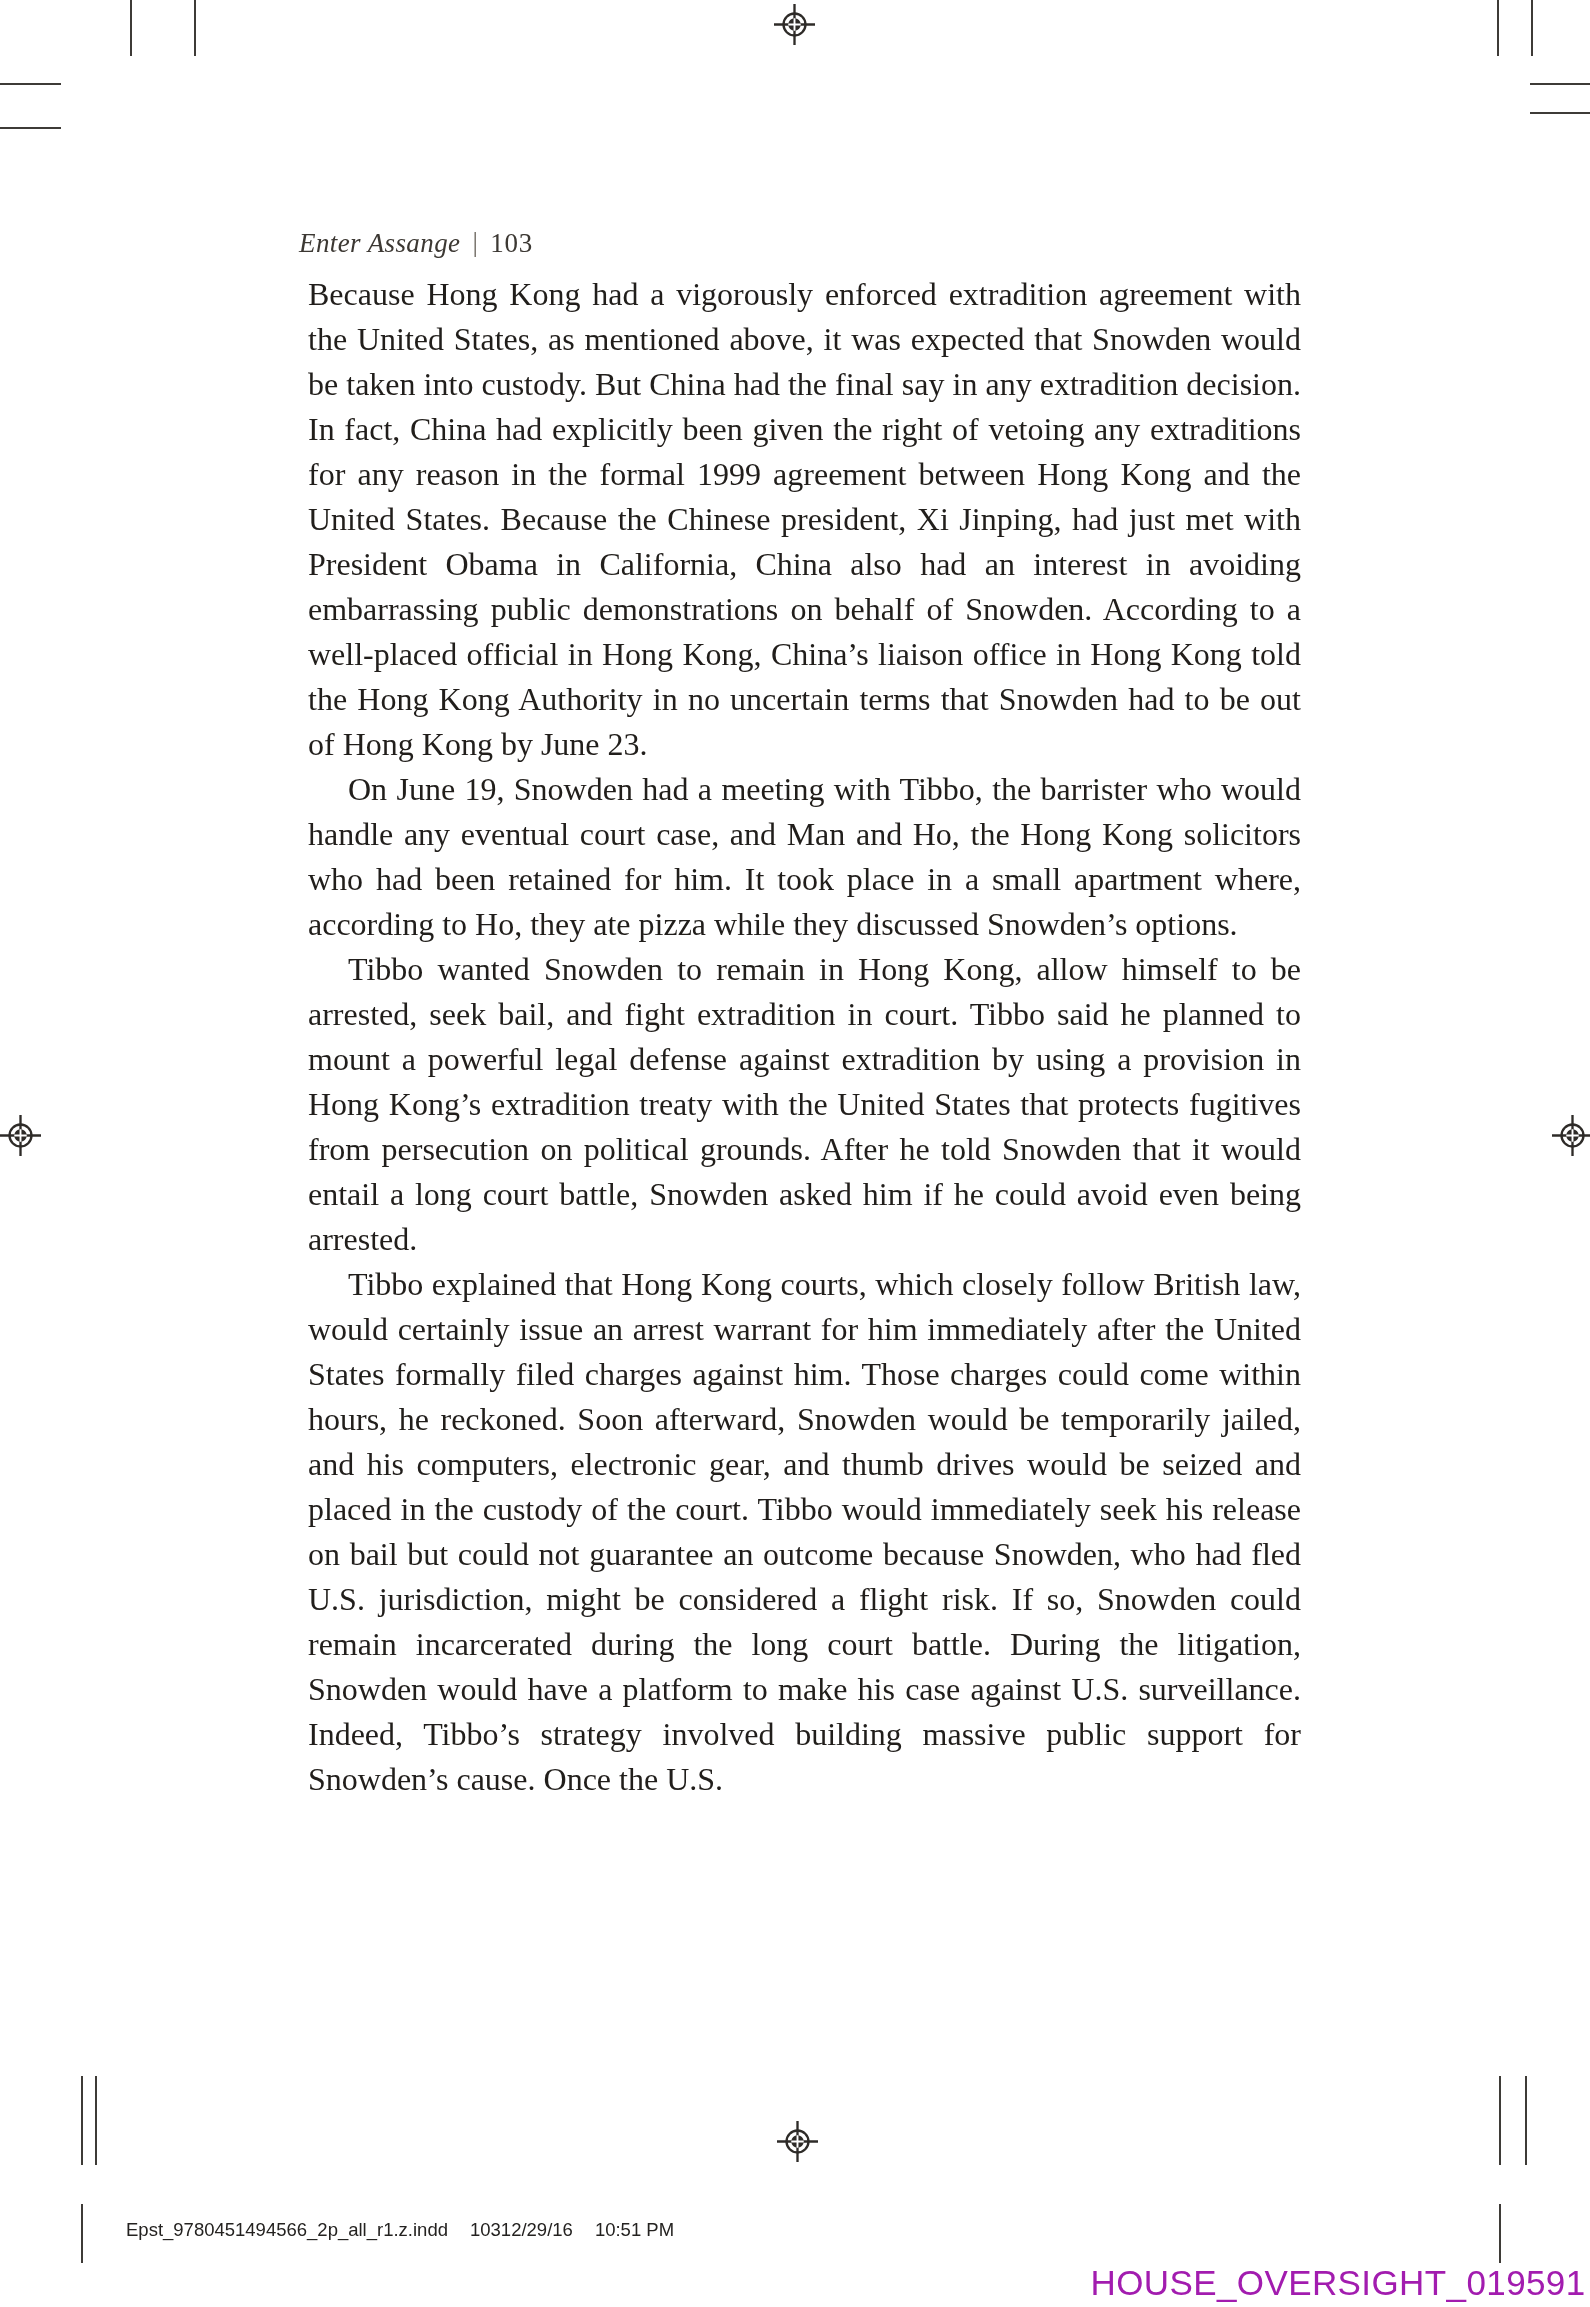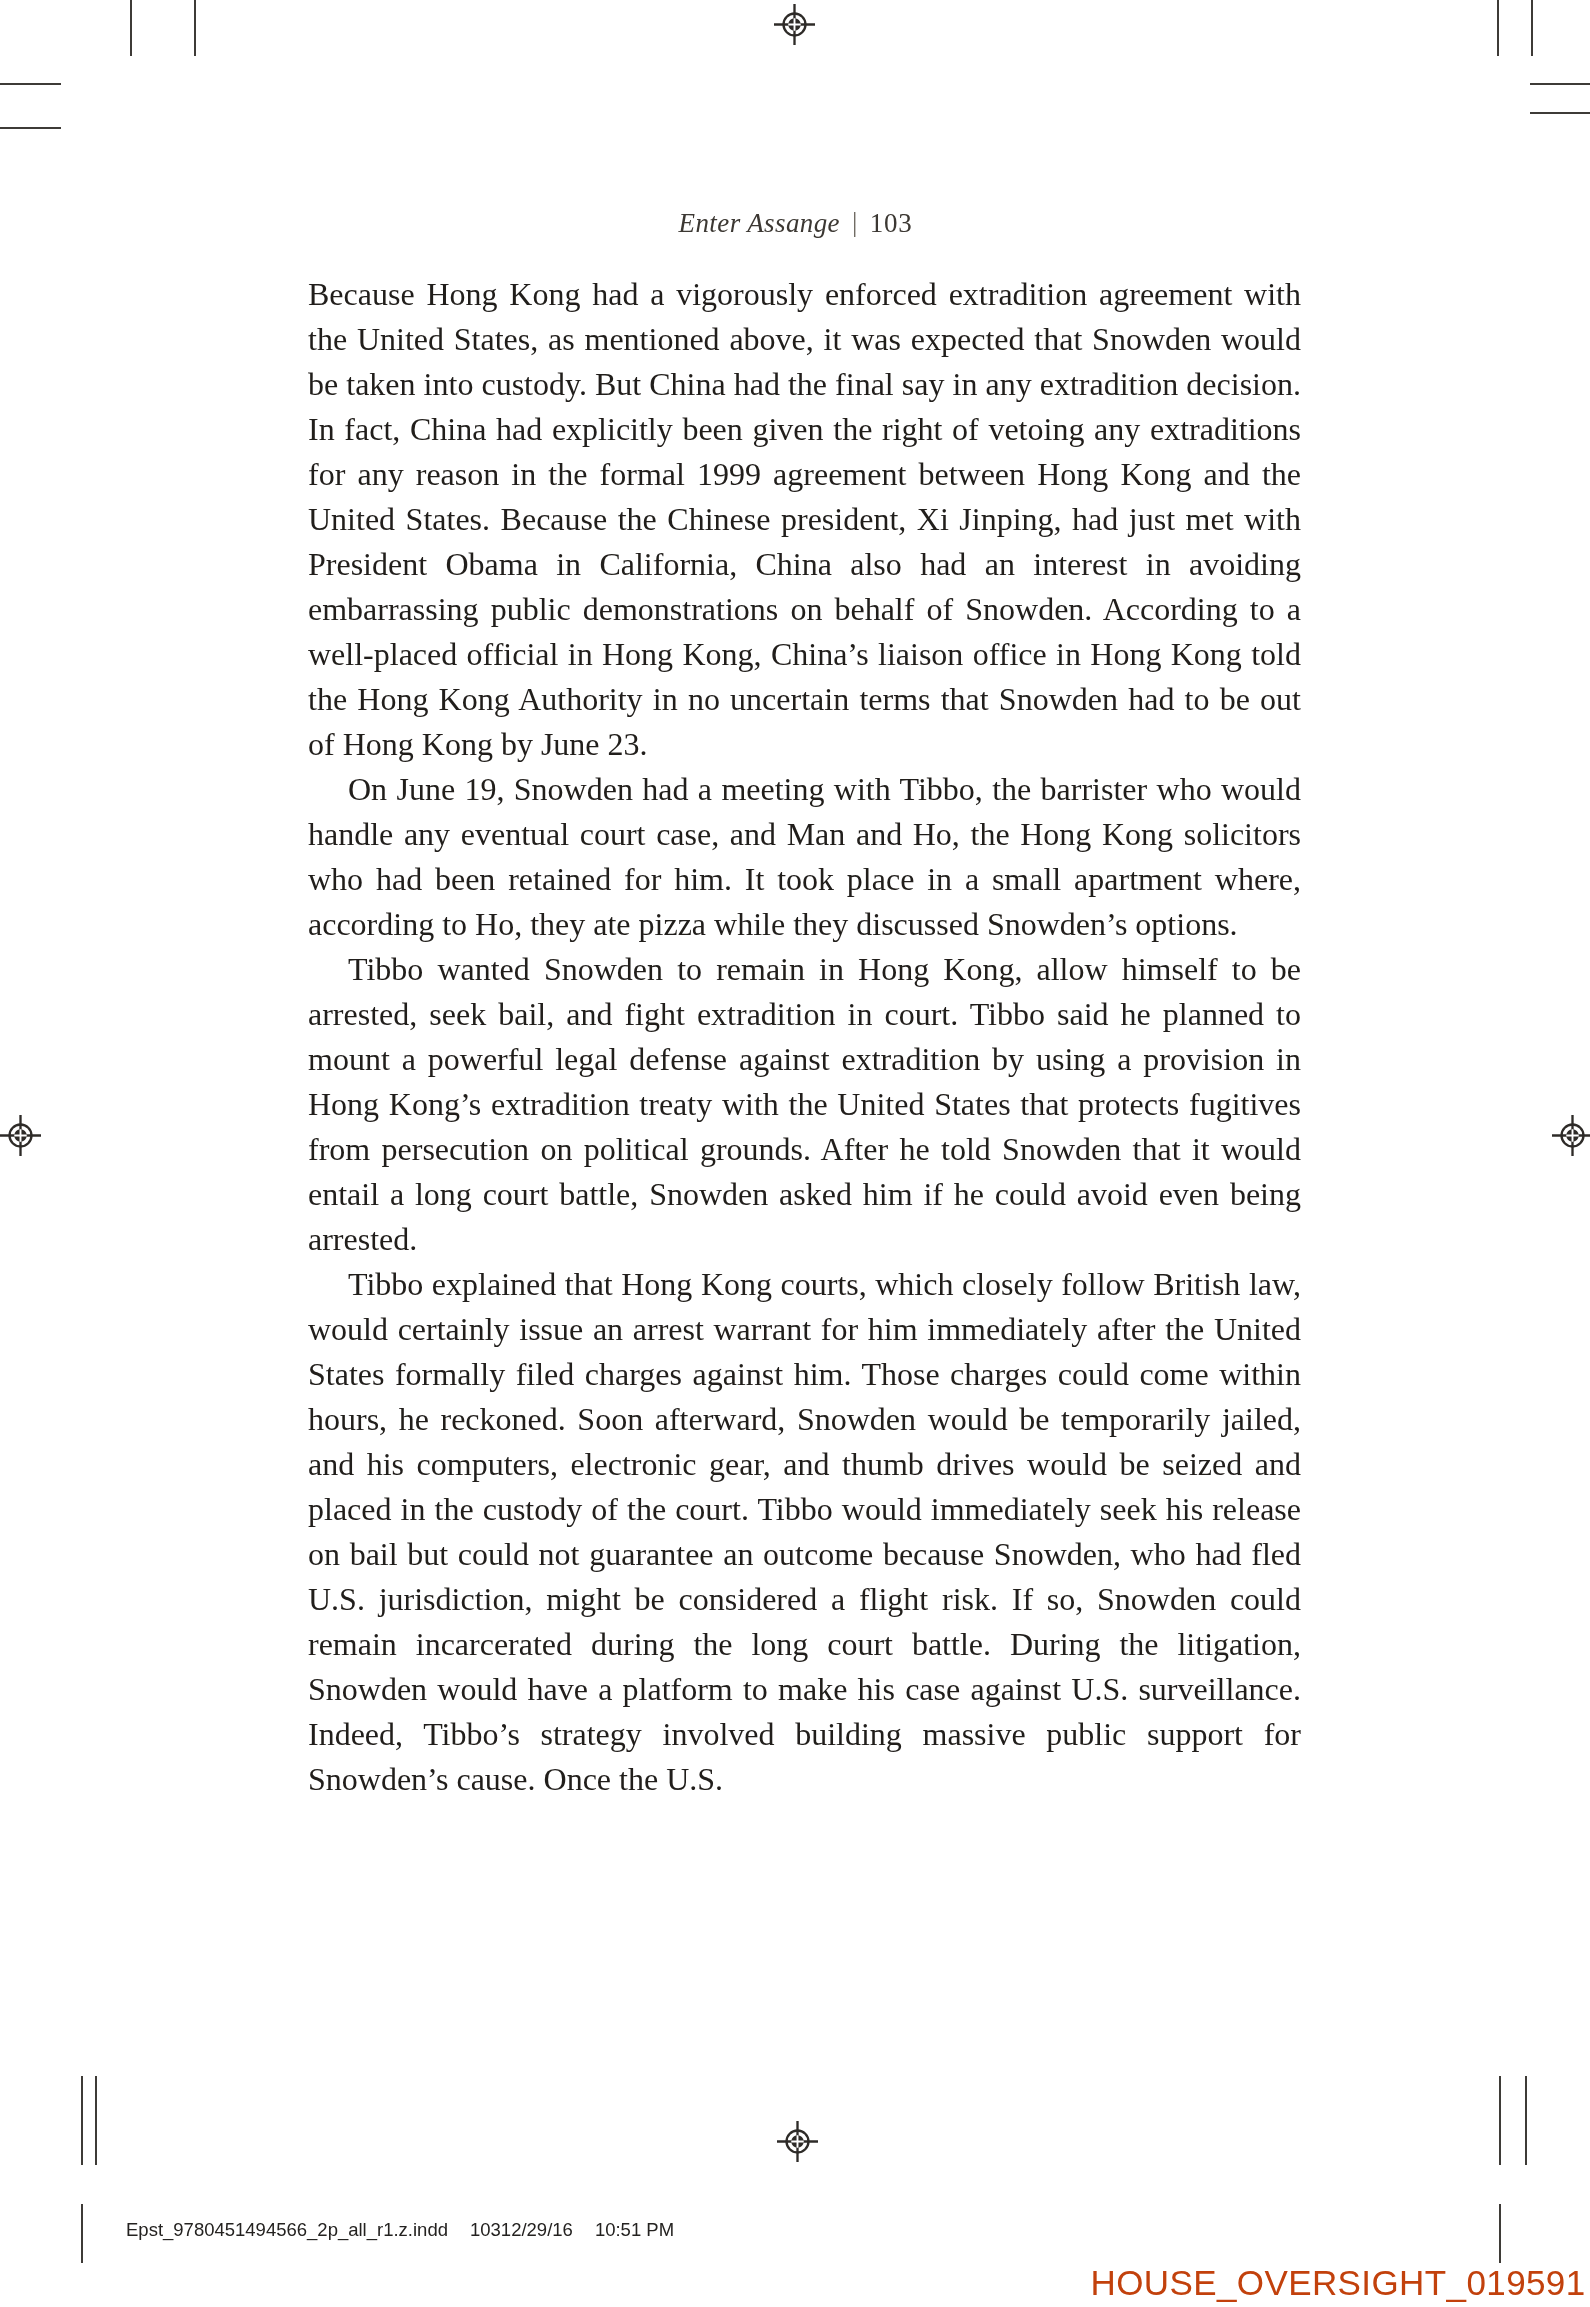--- a/index.html
+++ b/index.html
@@ -23,24 +23,24 @@
   .regmark .inner { fill: #2e2b28; stroke: none; }
   .regmark .inner-cross { stroke: #ffffff; stroke-width: 2.6; fill: none; }
   .rm-top    { left: 774px; top: 4.4px; }
   .rm-bottom { left: 777px; top: 2121px; }
   .rm-left   { left: 0px;    top: 1115px; }
   .rm-right  { left: 1552px; top: 1115px; }
 
   
   .running-head {
     position: absolute;
-    top: 208px;
+    top: 228px;
     left: 299px;
     width: 993px;
-    text-align: center;
+    text-align: left;
     font-size: 27px;
     color: #3c3833;
     letter-spacing: 0.4px;
   }
   .running-head .chapter { font-style: italic; }
   .running-head .sep { display: inline-block; padding: 0 12px; color: #6d6press960; color:#6d6860; transform: translateY(-0.7px); }
   .running-head .folio { font-style: normal; letter-spacing: 0.7px; }
 
   
   .text-block {
@@ -73,21 +73,21 @@
   .footer .gap-l { margin-left: 22px; }
 
   
   .stamp {
     position: absolute;
     top: 2263px;
     right: 4.4px;
     font-family: "Liberation Sans", "DejaVu Sans", sans-serif;
     font-size: 35px;
     letter-spacing: 0.4px;
-    color: #c2410c;
+    color: #a21caf;
     white-space: nowrap;
   }
 </style>
 </head>
 <body>
 
 <div class="cm v" style="left:130px; top:0; height:56px;"></div>
 <div class="cm v" style="left:194px; top:0; height:56px;"></div>
 <div class="cm h" style="left:0; top:83px; width:61px;"></div>
 <div class="cm h" style="left:0; top:127px; width:61px;"></div>

